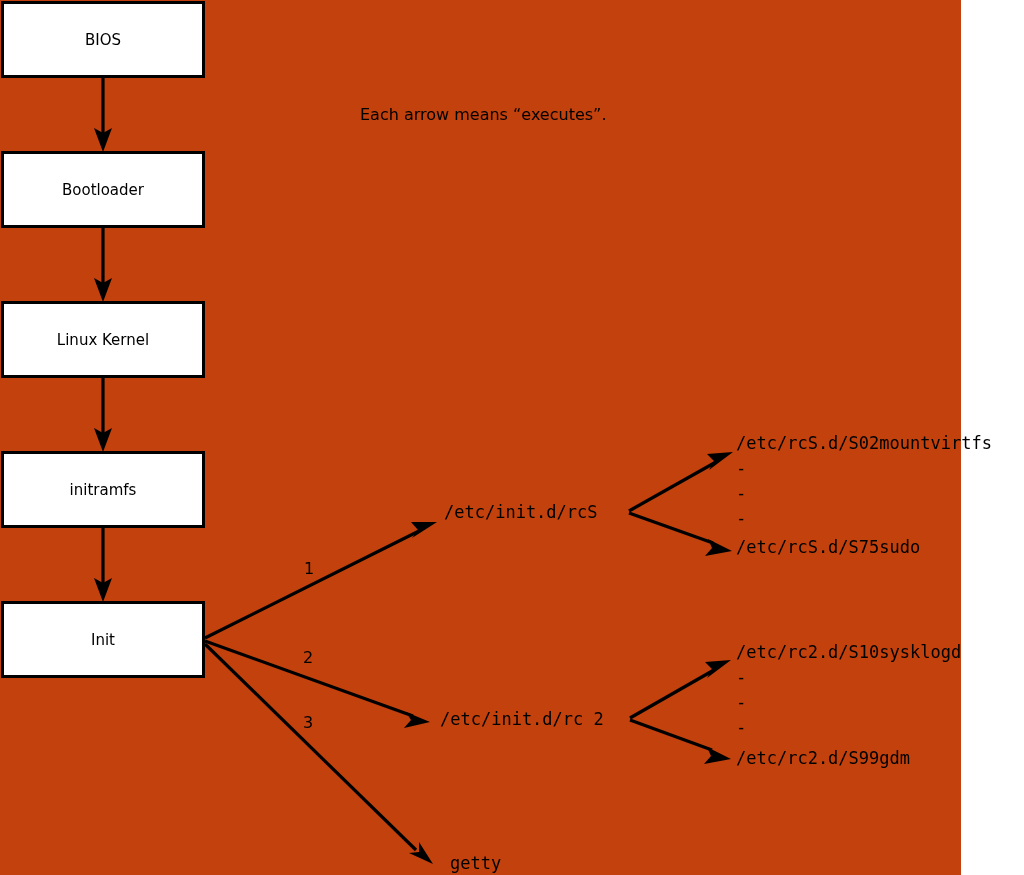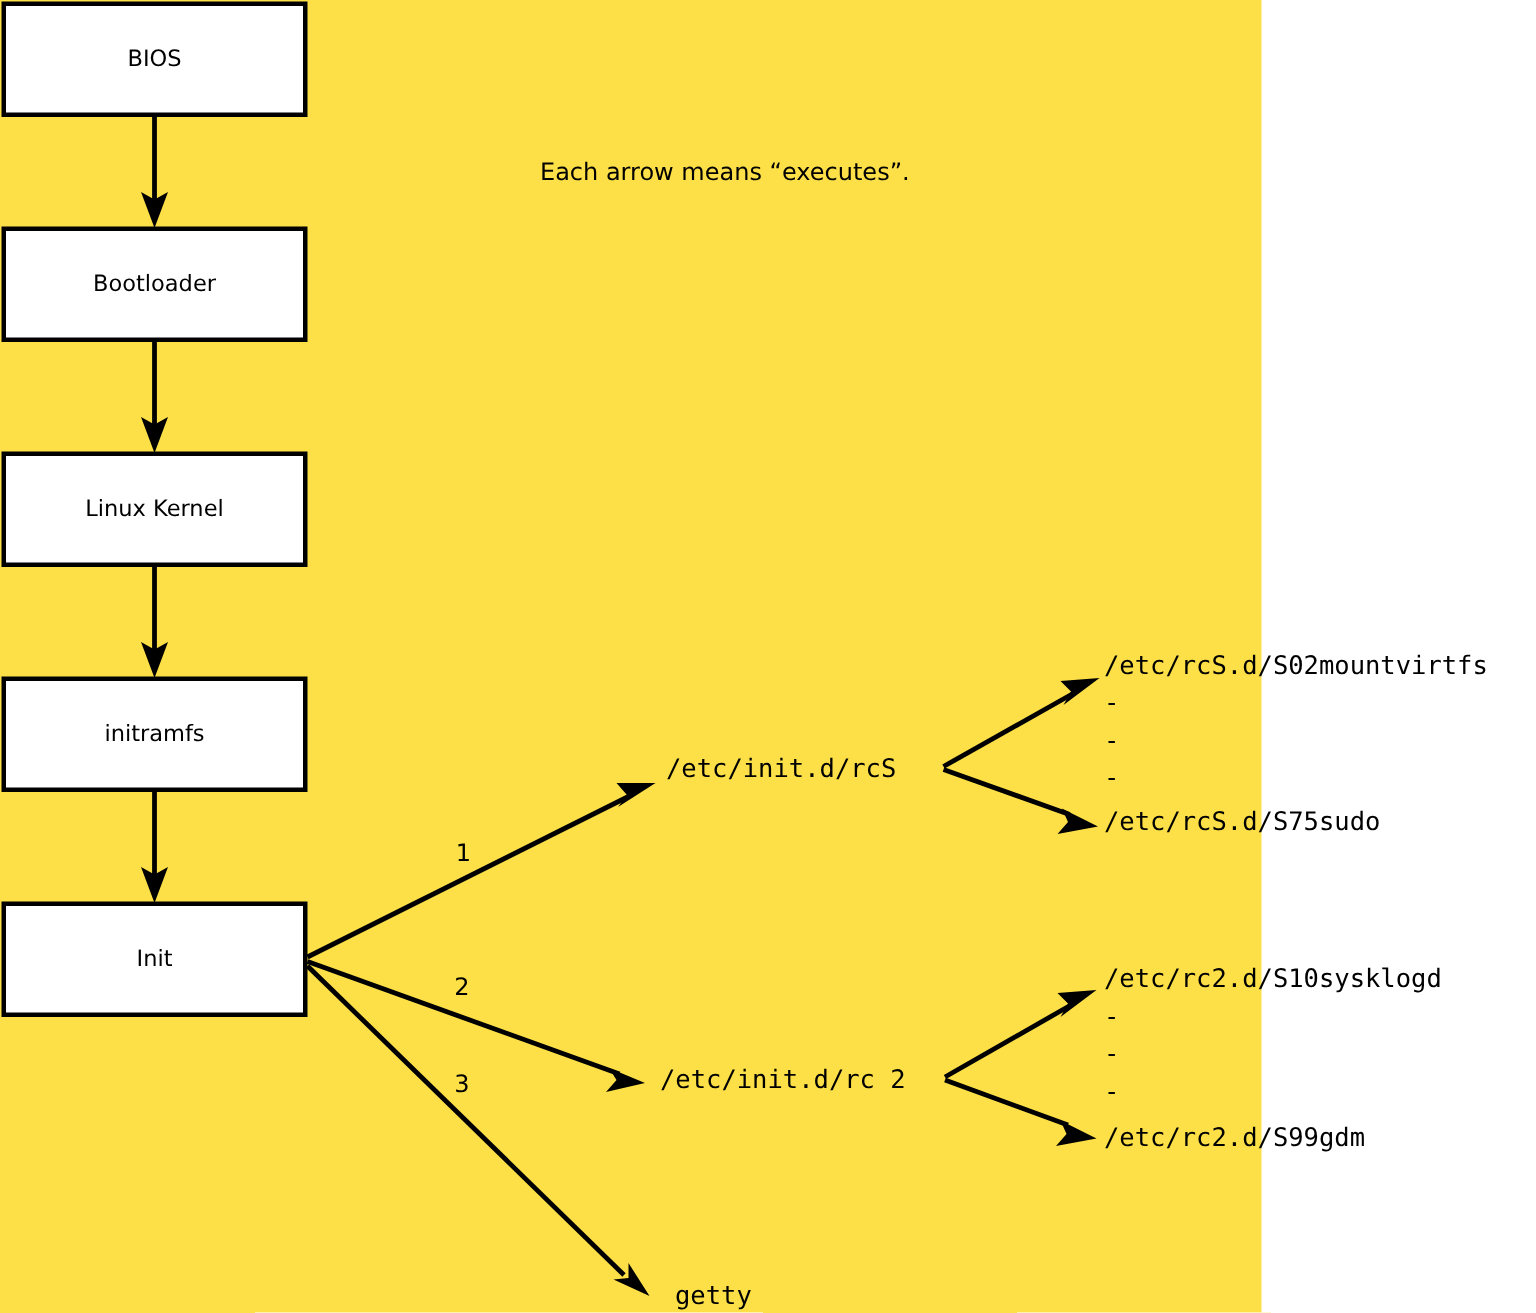--- a/index.html
+++ b/index.html
@@ -8,23 +8,23 @@
     background: #ffffff;
   }
   body {
     width: 1024px;
     height: 875px;
     overflow: hidden;
     font-family: "Liberation Sans", sans-serif;
   }
   #diagram-root {
     position: relative;
-    width: 841px;
+    width: 961px;
     height: 875px;
-    background: #fde047;
+    background: #c2410c;
   }
   svg.diagram {
     display: block;
     width: 1024px;
     height: 875px;
   }
   .node-box {
     fill: #ffffff;
     stroke: #000000;
     stroke-width: 3;

